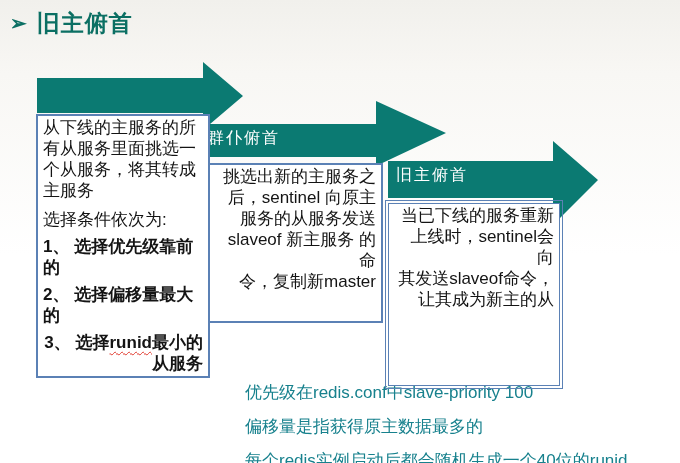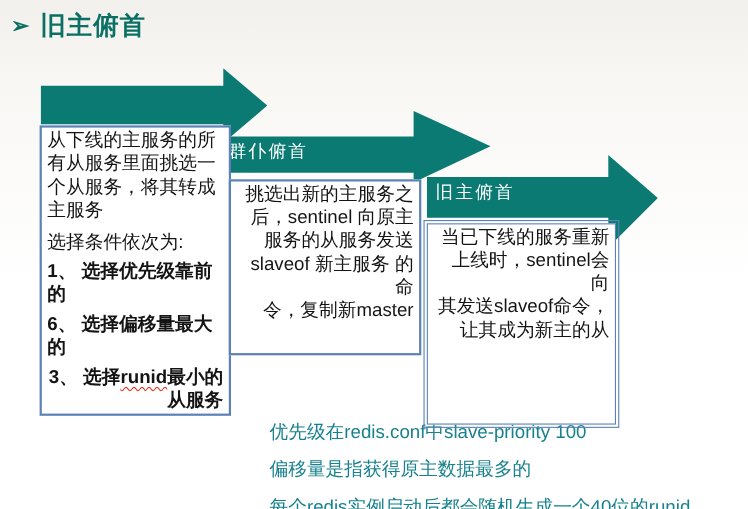--- a/index.html
+++ b/index.html
@@ -82,21 +82,21 @@
   </div>
 
   <div class="box" id="box1" style="left:36px; top:114px; width:174px; height:264px;">
     <p>从下线的主服务的所
 有从服务里面挑选一
 个从服务，将其转成
 主服务</p>
     <p class="tight">选择条件依次为:</p>
     <p class="bold-item tight">1、 选择优先级靠前
 的</p>
-    <p class="bold-item tight">6、 选择偏移量最大
+    <p class="bold-item tight">2、 选择偏移量最大
 的</p>
     <p class="bold-item"><span>3、 选择</span><span class="code-squiggle">runid</span><span>最小的
 从服务</span></p>
   </div>
 
   <div class="box" id="box2" style="left:208px; top:163px; width:175px; height:160px;">
     <p>挑选出新的主服务之
 后，sentinel 向原主
 服务的从服务发送
 slaveof 新主服务 的命

